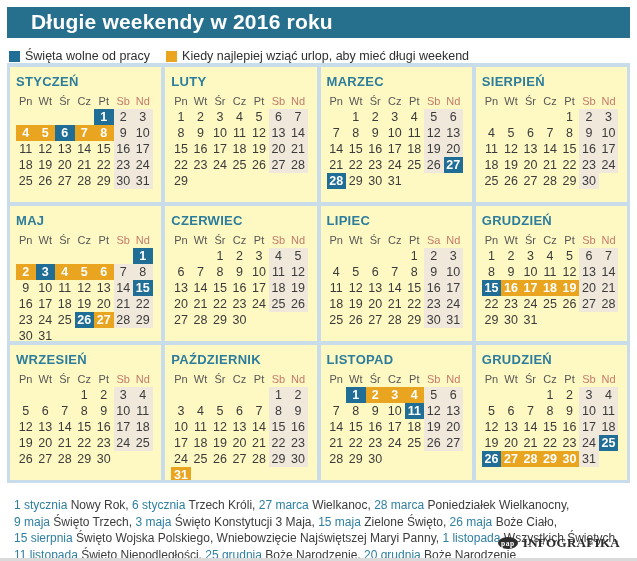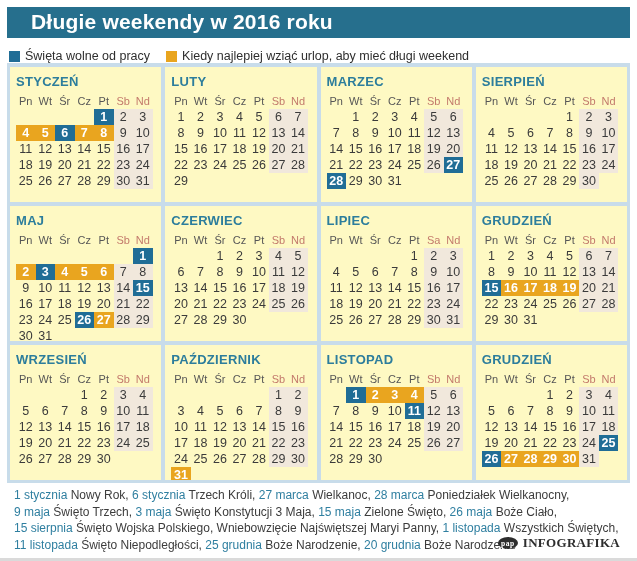--- a/index.html
+++ b/index.html
@@ -24,21 +24,21 @@
                  margin-bottom:5px; letter-spacing:0.3px; }
   .dh-row { display:grid; grid-template-columns:repeat(7,19.5px); height:15px; }
   .dh { font-size:11px; color:#565656; text-align:center; line-height:15px; }
   .dh.wk { color:var(--weekend_header); }
   .days-grid { display:grid; grid-template-columns:repeat(7,19.5px); grid-auto-rows:16px; }
   .dc { font-size:12.5px; color:#3b3b3b; text-align:center; line-height:16px; }
   .dc.wkd { background:var(--weekend_bg); }
   .dc.hol { background:var(--holiday_blue); color:#fff; font-weight:bold; }
   .dc.vac { background:var(--vacation_orange); color:#fff; font-weight:bold; }
 
-  .footer { position:relative; padding:4px 14px 0 7px; font-size:12px;
+  .footer { position:relative; padding:14px 14px 0 7px; font-size:12px;
             color:#3c3c3c; height:76px; box-sizing:border-box; }
   .fline { line-height:16.5px; white-space:nowrap; }
   .fd { color:var(--footer_date); }
   .credit { position:absolute; right:10px; bottom:8px; display:flex;
             align-items:center; gap:5px; }
   .pap-logo { width:20px; height:12px; border-radius:50%; background:#2d2d2d;
               color:#fff; font-size:7.5px; font-weight:bold; display:flex;
               align-items:center; justify-content:center;
               font-family:"Liberation Serif", serif; letter-spacing:0.5px; }
   .credit-text { font-family:"Liberation Serif", serif; font-weight:bold;

